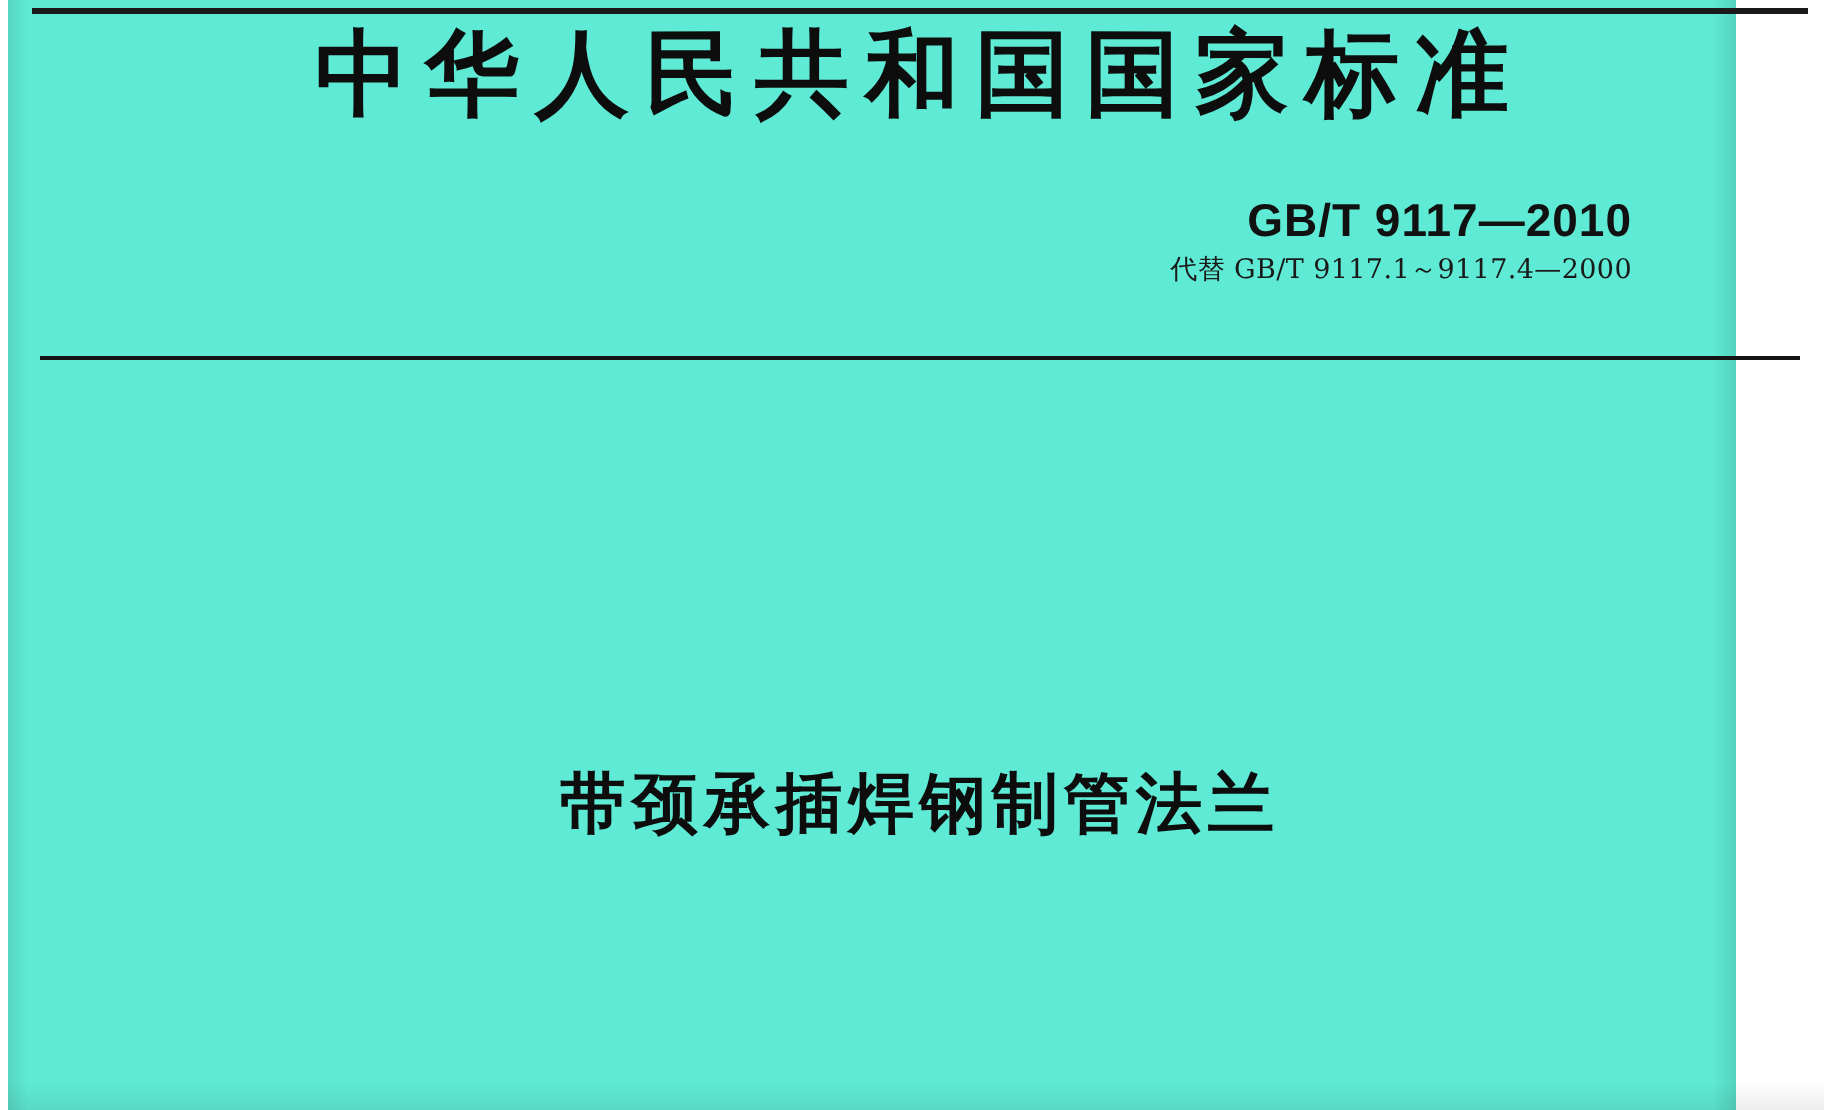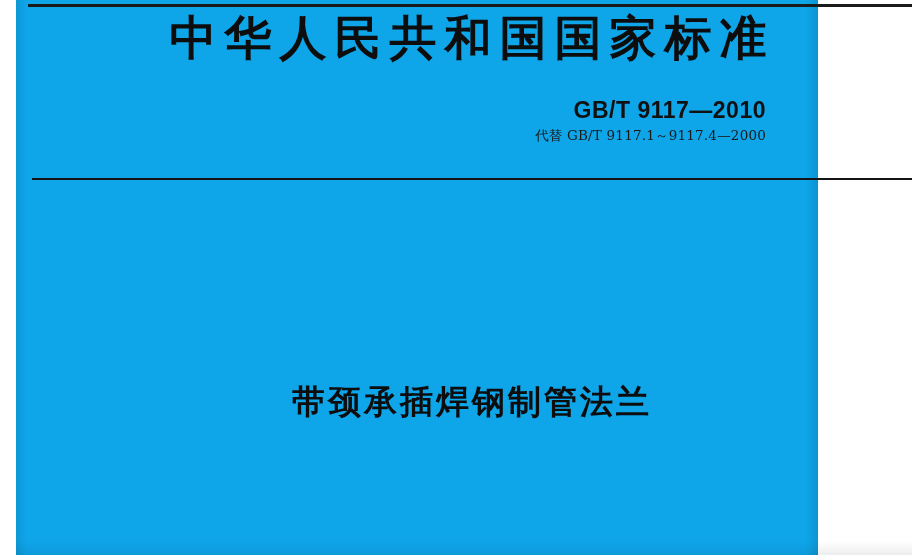--- a/index.html
+++ b/index.html
@@ -11,25 +11,25 @@
     width: 912px;
     height: 555px;
     position: relative;
     font-family: "Liberation Serif", serif;
     color: #111111;
     overflow: hidden;
   }
 
   .page {
     position: absolute;
-    left: 16px;
+    left: 4px;
     top: 0;
-    width: 802px;
+    width: 864px;
     height: 555px;
-    background: #0ea5e9;
+    background: #5eead4;
   }
 
   
   .rule-top {
     position: absolute;
     left: 12px;
     top: 4px;
     width: 888px;
     height: 3px;
     background: #1a1a1a;

